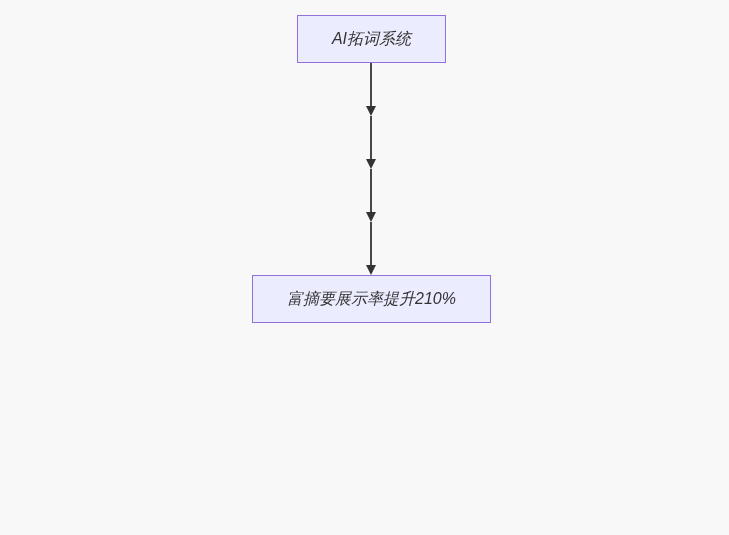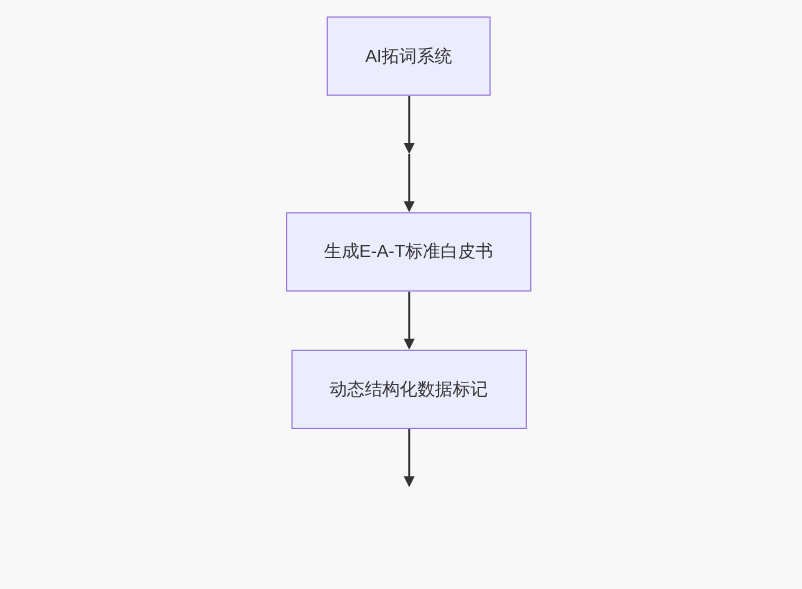--- a/index.html
+++ b/index.html
@@ -28,30 +28,31 @@
   }
   
   .flow-col {
     position: relative;
     left: 7px;
     display: flex;
     flex-direction: column;
     align-items: center;
   }
   .flow-node {
-    height: 72px;
+    height: 48px;
     padding: 0 34px;
     display: flex;
     align-items: center;
     justify-content: center;
     background: var(--node-fill);
     border: 1px solid var(--node-border);
     color: var(--text);
     font-size: 16px;
     white-space: nowrap;
+    font-style: italic;
   }
   .flow-arrow {
     width: 14px;
     height: 53px;
     display: block;
     flex: 0 0 auto;
   }
 </style>
 </head>
 <body>
@@ -62,28 +63,25 @@
         <span>AI拓词系统</span>
       </div>
       <svg class="flow-arrow" viewBox="0 0 14 53">
         <line x1="7" y1="0" x2="7" y2="45" stroke="#333333" stroke-width="1.8"></line>
         <polygon points="2,43 12,43 7,53" fill="#333333"></polygon>
       </svg>
       <svg class="flow-arrow" viewBox="0 0 14 53">
         <line x1="7" y1="0" x2="7" y2="45" stroke="#333333" stroke-width="1.8"></line>
         <polygon points="2,43 12,43 7,53" fill="#333333"></polygon>
       </svg>
-      <div class="flow-node">
-        <span>生成E-A-T标准白皮书</span>
-      </div>
+      <svg class="flow-arrow" viewBox="0 0 14 53">
+        <line x1="7" y1="0" x2="7" y2="45" stroke="#333333" stroke-width="1.8"></line>
+        <polygon points="2,43 12,43 7,53" fill="#333333"></polygon>
+      </svg>
       <svg class="flow-arrow" viewBox="0 0 14 53">
         <line x1="7" y1="0" x2="7" y2="45" stroke="#333333" stroke-width="1.8"></line>
         <polygon points="2,43 12,43 7,53" fill="#333333"></polygon>
       </svg>
       <div class="flow-node">
-        <span>动态结构化数据标记</span>
+        <span>富摘要展示率提升210%</span>
       </div>
-      <svg class="flow-arrow" viewBox="0 0 14 53">
-        <line x1="7" y1="0" x2="7" y2="45" stroke="#333333" stroke-width="1.8"></line>
-        <polygon points="2,43 12,43 7,53" fill="#333333"></polygon>
-      </svg>
     </div>
 </div>
 
 </body></html>

